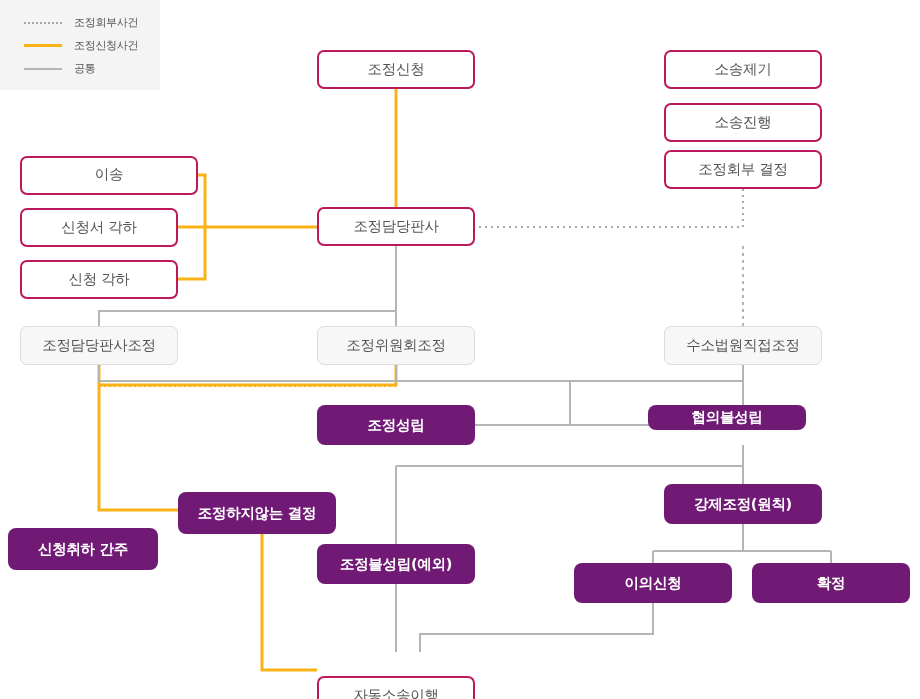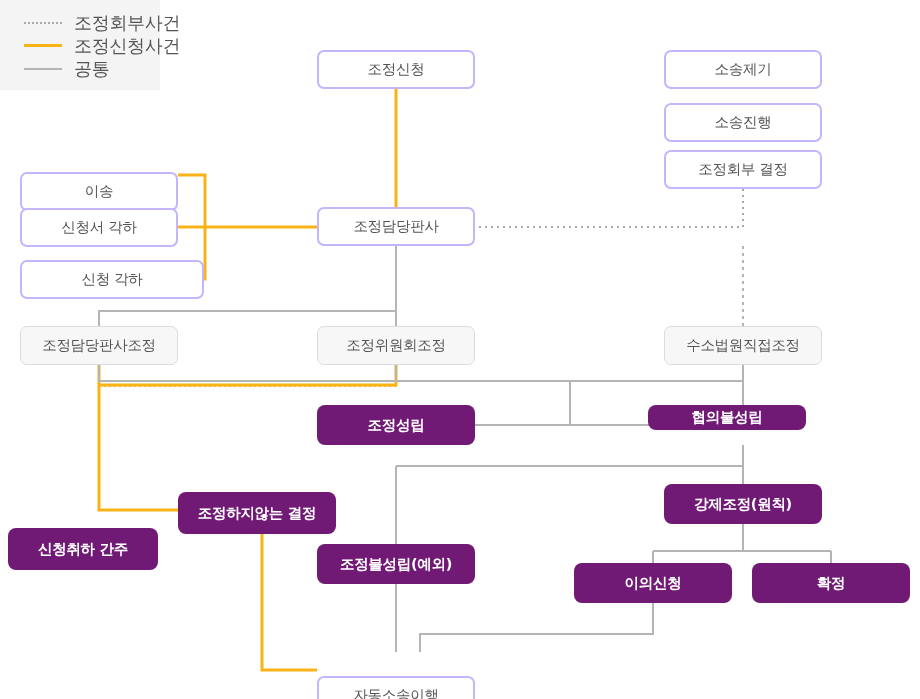--- a/index.html
+++ b/index.html
@@ -30,21 +30,21 @@
     align-items: center;
     justify-content: center;
     border-radius: 7px;
     font-size: 14.5px;
     letter-spacing: -0.3px;
     white-space: nowrap;
     line-height: 1;
   }
   .node.yellow {
     background: #ffffff;
-    border: 2px solid #c4b5fd;
+    border: 2px solid #be185d;
     color: #555555;
     font-weight: normal;
   }
   .node.grey {
     background: #F7F7F7;
     border: 1px solid #DCDCDC;
     color: #555555;
     font-weight: normal;
   }
   .node.orange {
@@ -82,21 +82,21 @@
   }
   .legend-swatch.solid-yellow {
     height: 0;
     border-top: 3px solid #F9B316;
   }
   .legend-swatch.solid-grey {
     height: 0;
     border-top: 2px solid #B5B5B5;
   }
   .legend-label {
-    font-size: 18px;
+    font-size: 11px;
     color: #555555;
     letter-spacing: -0.3px;
     white-space: nowrap;
   }
 </style>
 </head>
 <body>
 
 <div id="canvas">
 
@@ -159,23 +159,23 @@
     <div class="legend-row">
       <span class="legend-swatch solid-grey"></span>
       <span class="legend-label">공통</span>
     </div>
   </div>
 
   <div class="node yellow" style="left: 317px; top: 50px; width: 158px; height: 39px;">조정신청</div>
   <div class="node yellow" style="left: 664px; top: 50px; width: 158px; height: 39px;">소송제기</div>
   <div class="node yellow" style="left: 664px; top: 103px; width: 158px; height: 39px;">소송진행</div>
   <div class="node yellow" style="left: 664px; top: 150px; width: 158px; height: 39px;">조정회부 결정</div>
-  <div class="node yellow" style="left: 20px; top: 172px; width: 158px; height: 39px;">이송</div>
+  <div class="node yellow" style="left: 20px; top: 156px; width: 178px; height: 39px; font-family: Liberation Mono, monospace;">이송</div>
   <div class="node yellow" style="left: 20px; top: 208px; width: 158px; height: 39px;">신청서 각하</div>
-  <div class="node yellow" style="left: 20px; top: 260px; width: 184px; height: 39px;">신청 각하</div>
+  <div class="node yellow" style="left: 20px; top: 260px; width: 158px; height: 39px;">신청 각하</div>
   <div class="node grey" style="left: 20px; top: 326px; width: 158px; height: 39px;">조정담당판사조정</div>
   <div class="node yellow" style="left: 317px; top: 207px; width: 158px; height: 39px;">조정담당판사</div>
   <div class="node grey" style="left: 317px; top: 326px; width: 158px; height: 39px;">조정위원회조정</div>
   <div class="node grey" style="left: 664px; top: 326px; width: 158px; height: 39px;">수소법원직접조정</div>
   <div class="node orange" style="left: 317px; top: 405px; width: 158px; height: 40px;">조정성립</div>
   <div class="node orange" style="left: 648px; top: 405px; width: 158px; height: 25px;">협의불성립</div>
   <div class="node orange" style="left: 8px; top: 492px; width: 150px; height: 42px; margin-top: 36px;">신청취하 간주</div>
   <div class="node orange" style="left: 178px; top: 492px; width: 158px; height: 42px;">조정하지않는 결정</div>
   <div class="node orange" style="left: 664px; top: 484px; width: 158px; height: 40px;">강제조정(원칙)</div>
   <div class="node orange" style="left: 317px; top: 544px; width: 158px; height: 40px;">조정불성립(예외)</div>

